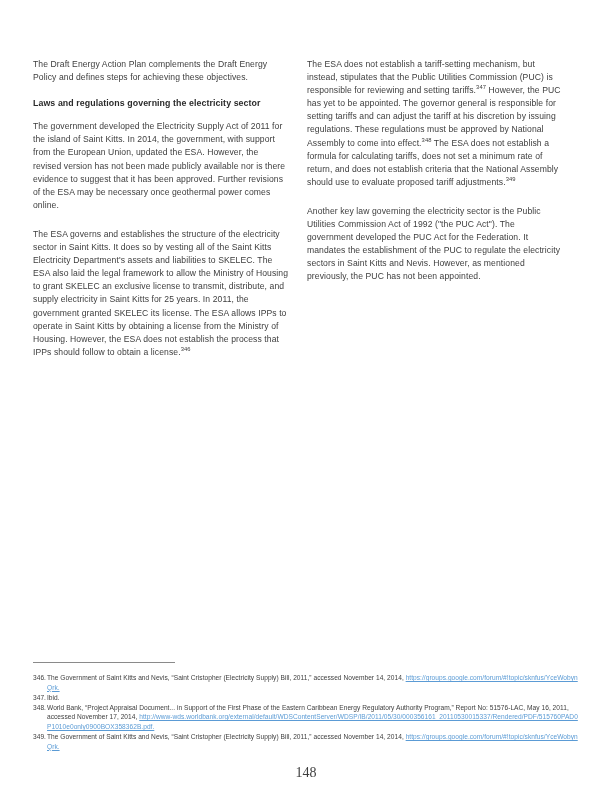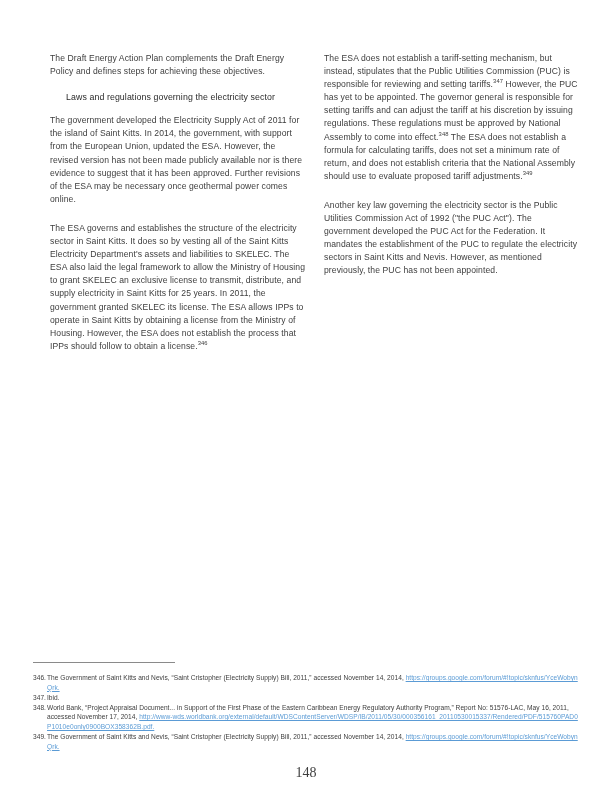--- a/index.html
+++ b/index.html
@@ -18,46 +18,45 @@
   .page {
     position: absolute;
     left: 0;
     top: 0;
     width: 612px;
     height: 792px;
   }
   .columns {
     position: absolute;
     left: 33px;
-    top: 52px;
+    top: 58px;
     width: 546px;
     display: flex;
     gap: 19px;
-    justify-content: flex-end;
   }
   .col {
     width: 255px;
   }
   p.body {
     margin: 0 0 13px 0;
     font-size: 8.6px;
     line-height: 13.1px;
     color: #3d3d3d;
     text-align: left;
     letter-spacing: 0.01em;
   }
   p.body:last-child {
     margin-bottom: 0;
     margin-top: 16px;
   }
   h2.section-heading {
-    margin: 0 0 10px 16px;
+    margin: 0 0 10px 0;
     font-size: 8.8px;
     line-height: 13.1px;
-    font-weight: normal;
+    font-weight: bold;
     color: #2b2b2b;
     letter-spacing: 0.01em;
   }
   sup.fn {
     font-size: 5.8px;
     vertical-align: super;
     line-height: 0;
   }
   .footnote-rule {
     position: absolute;

